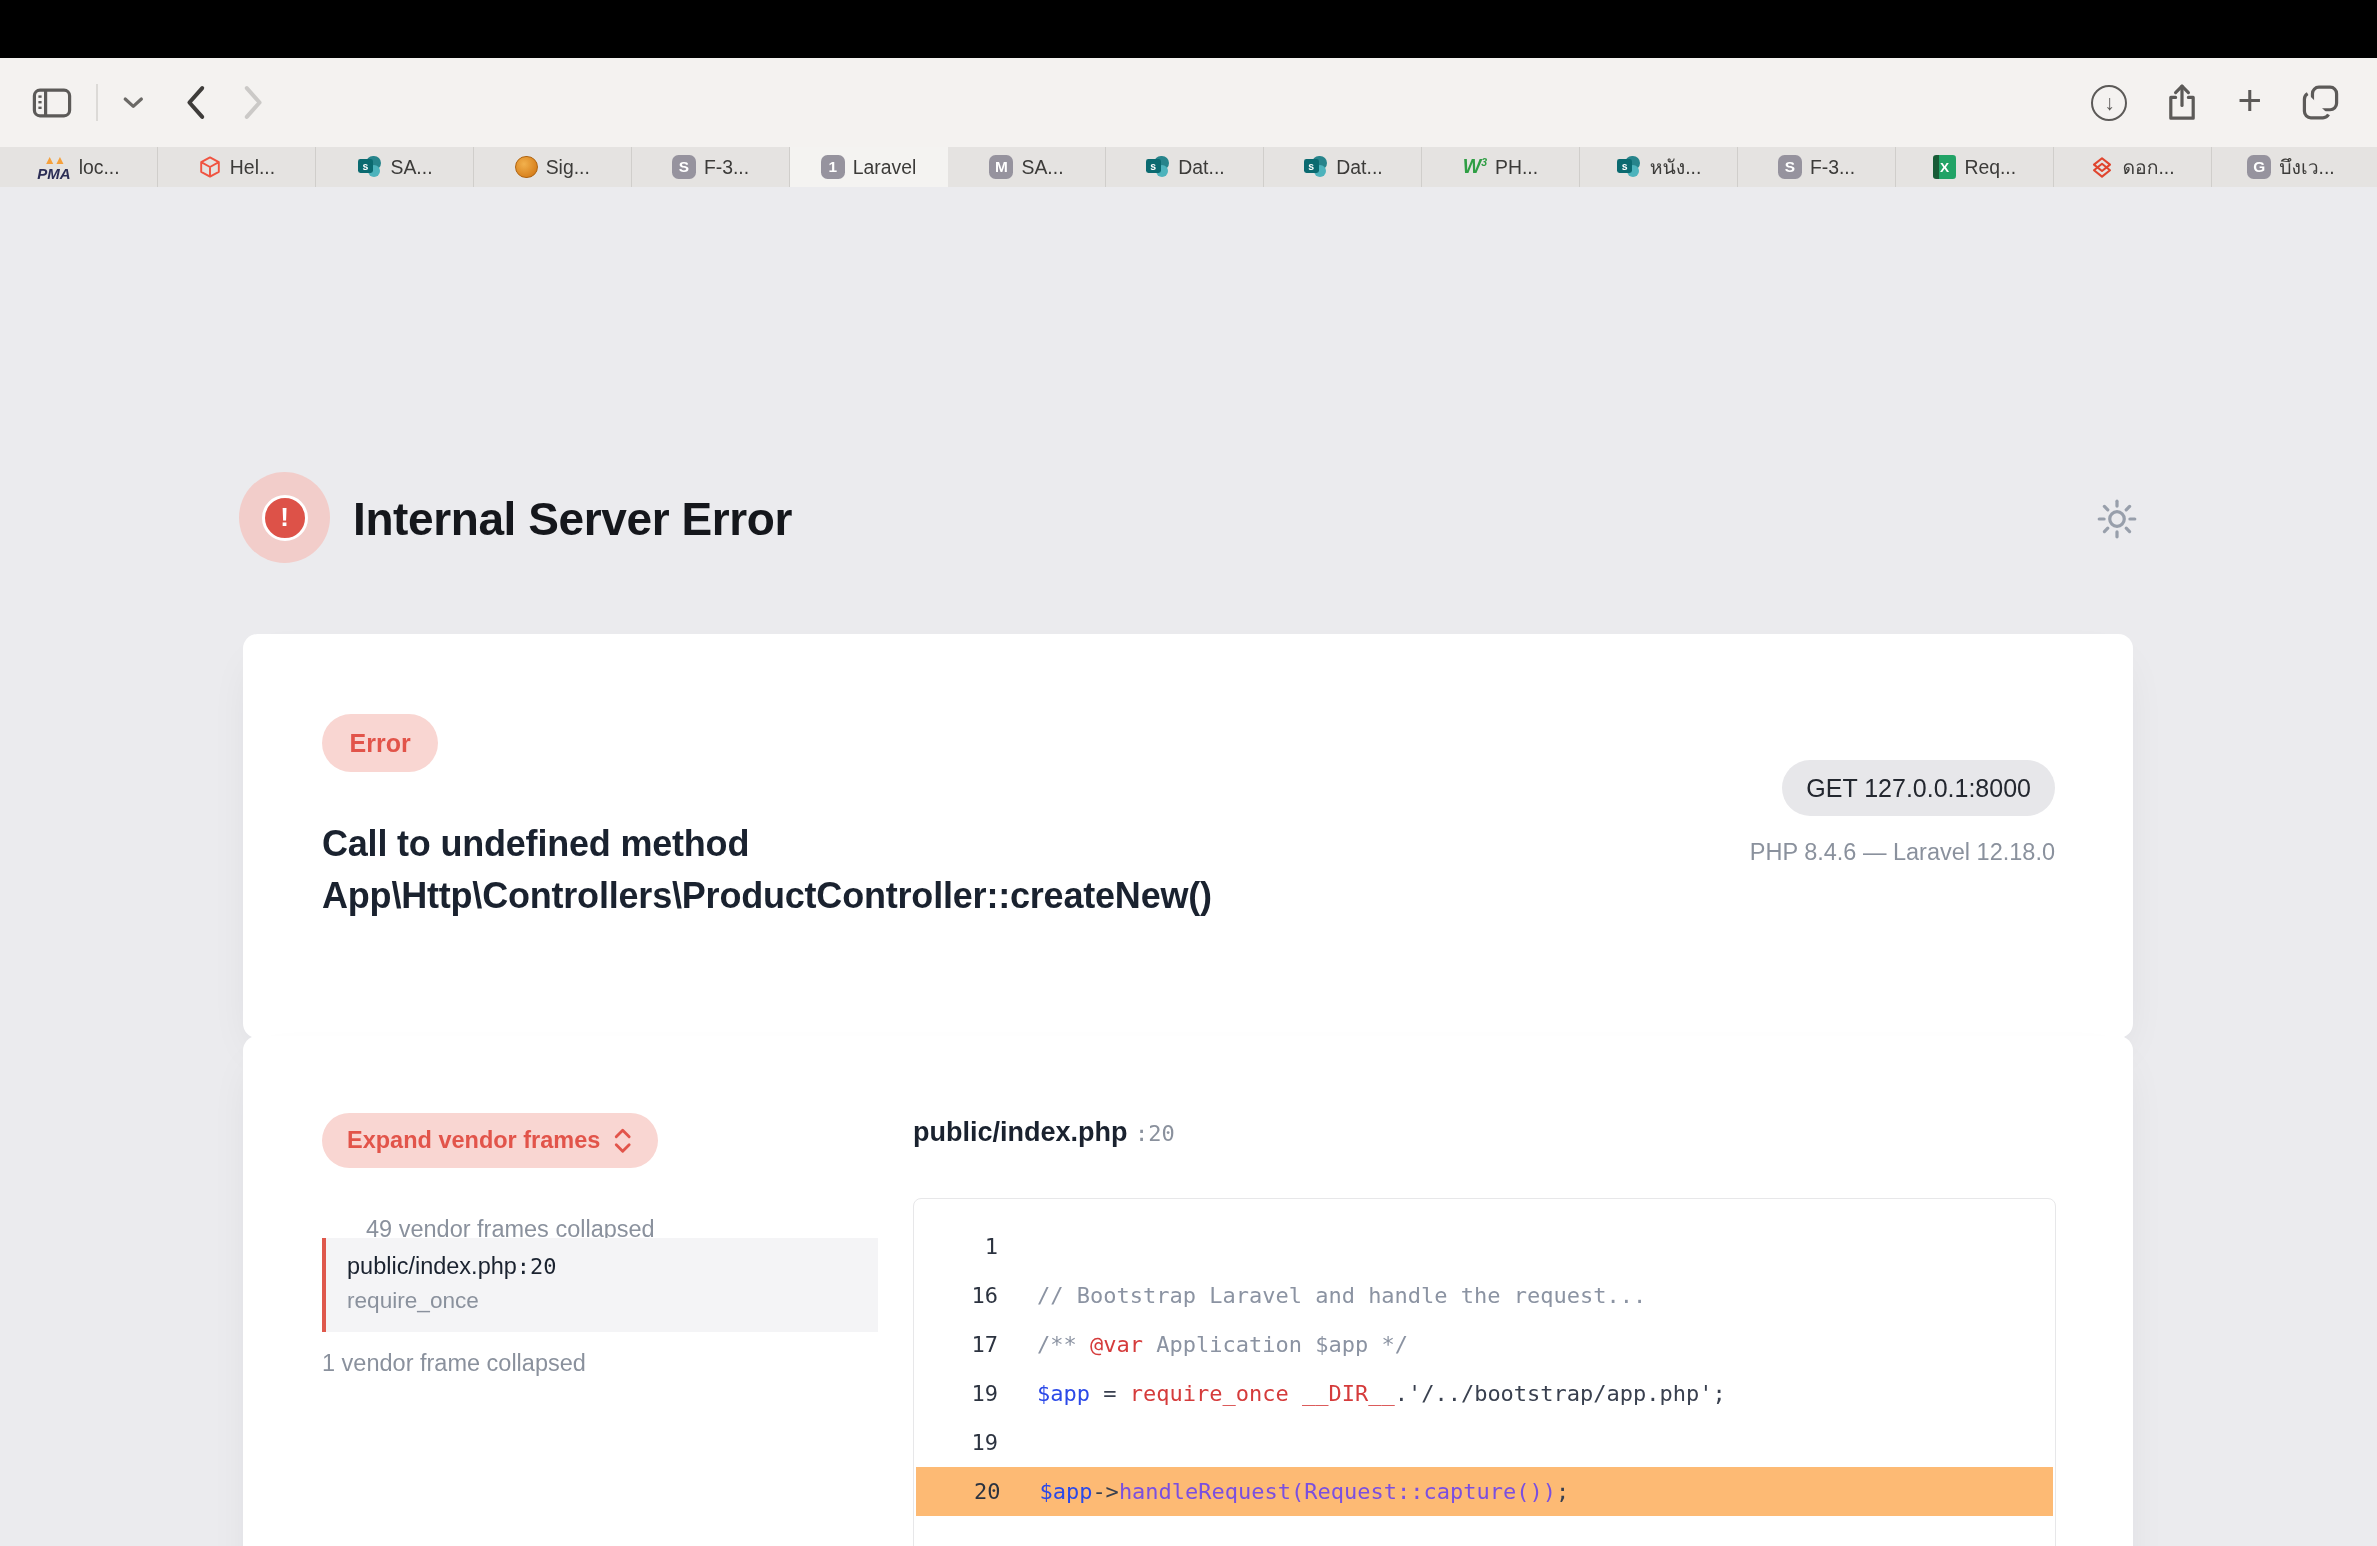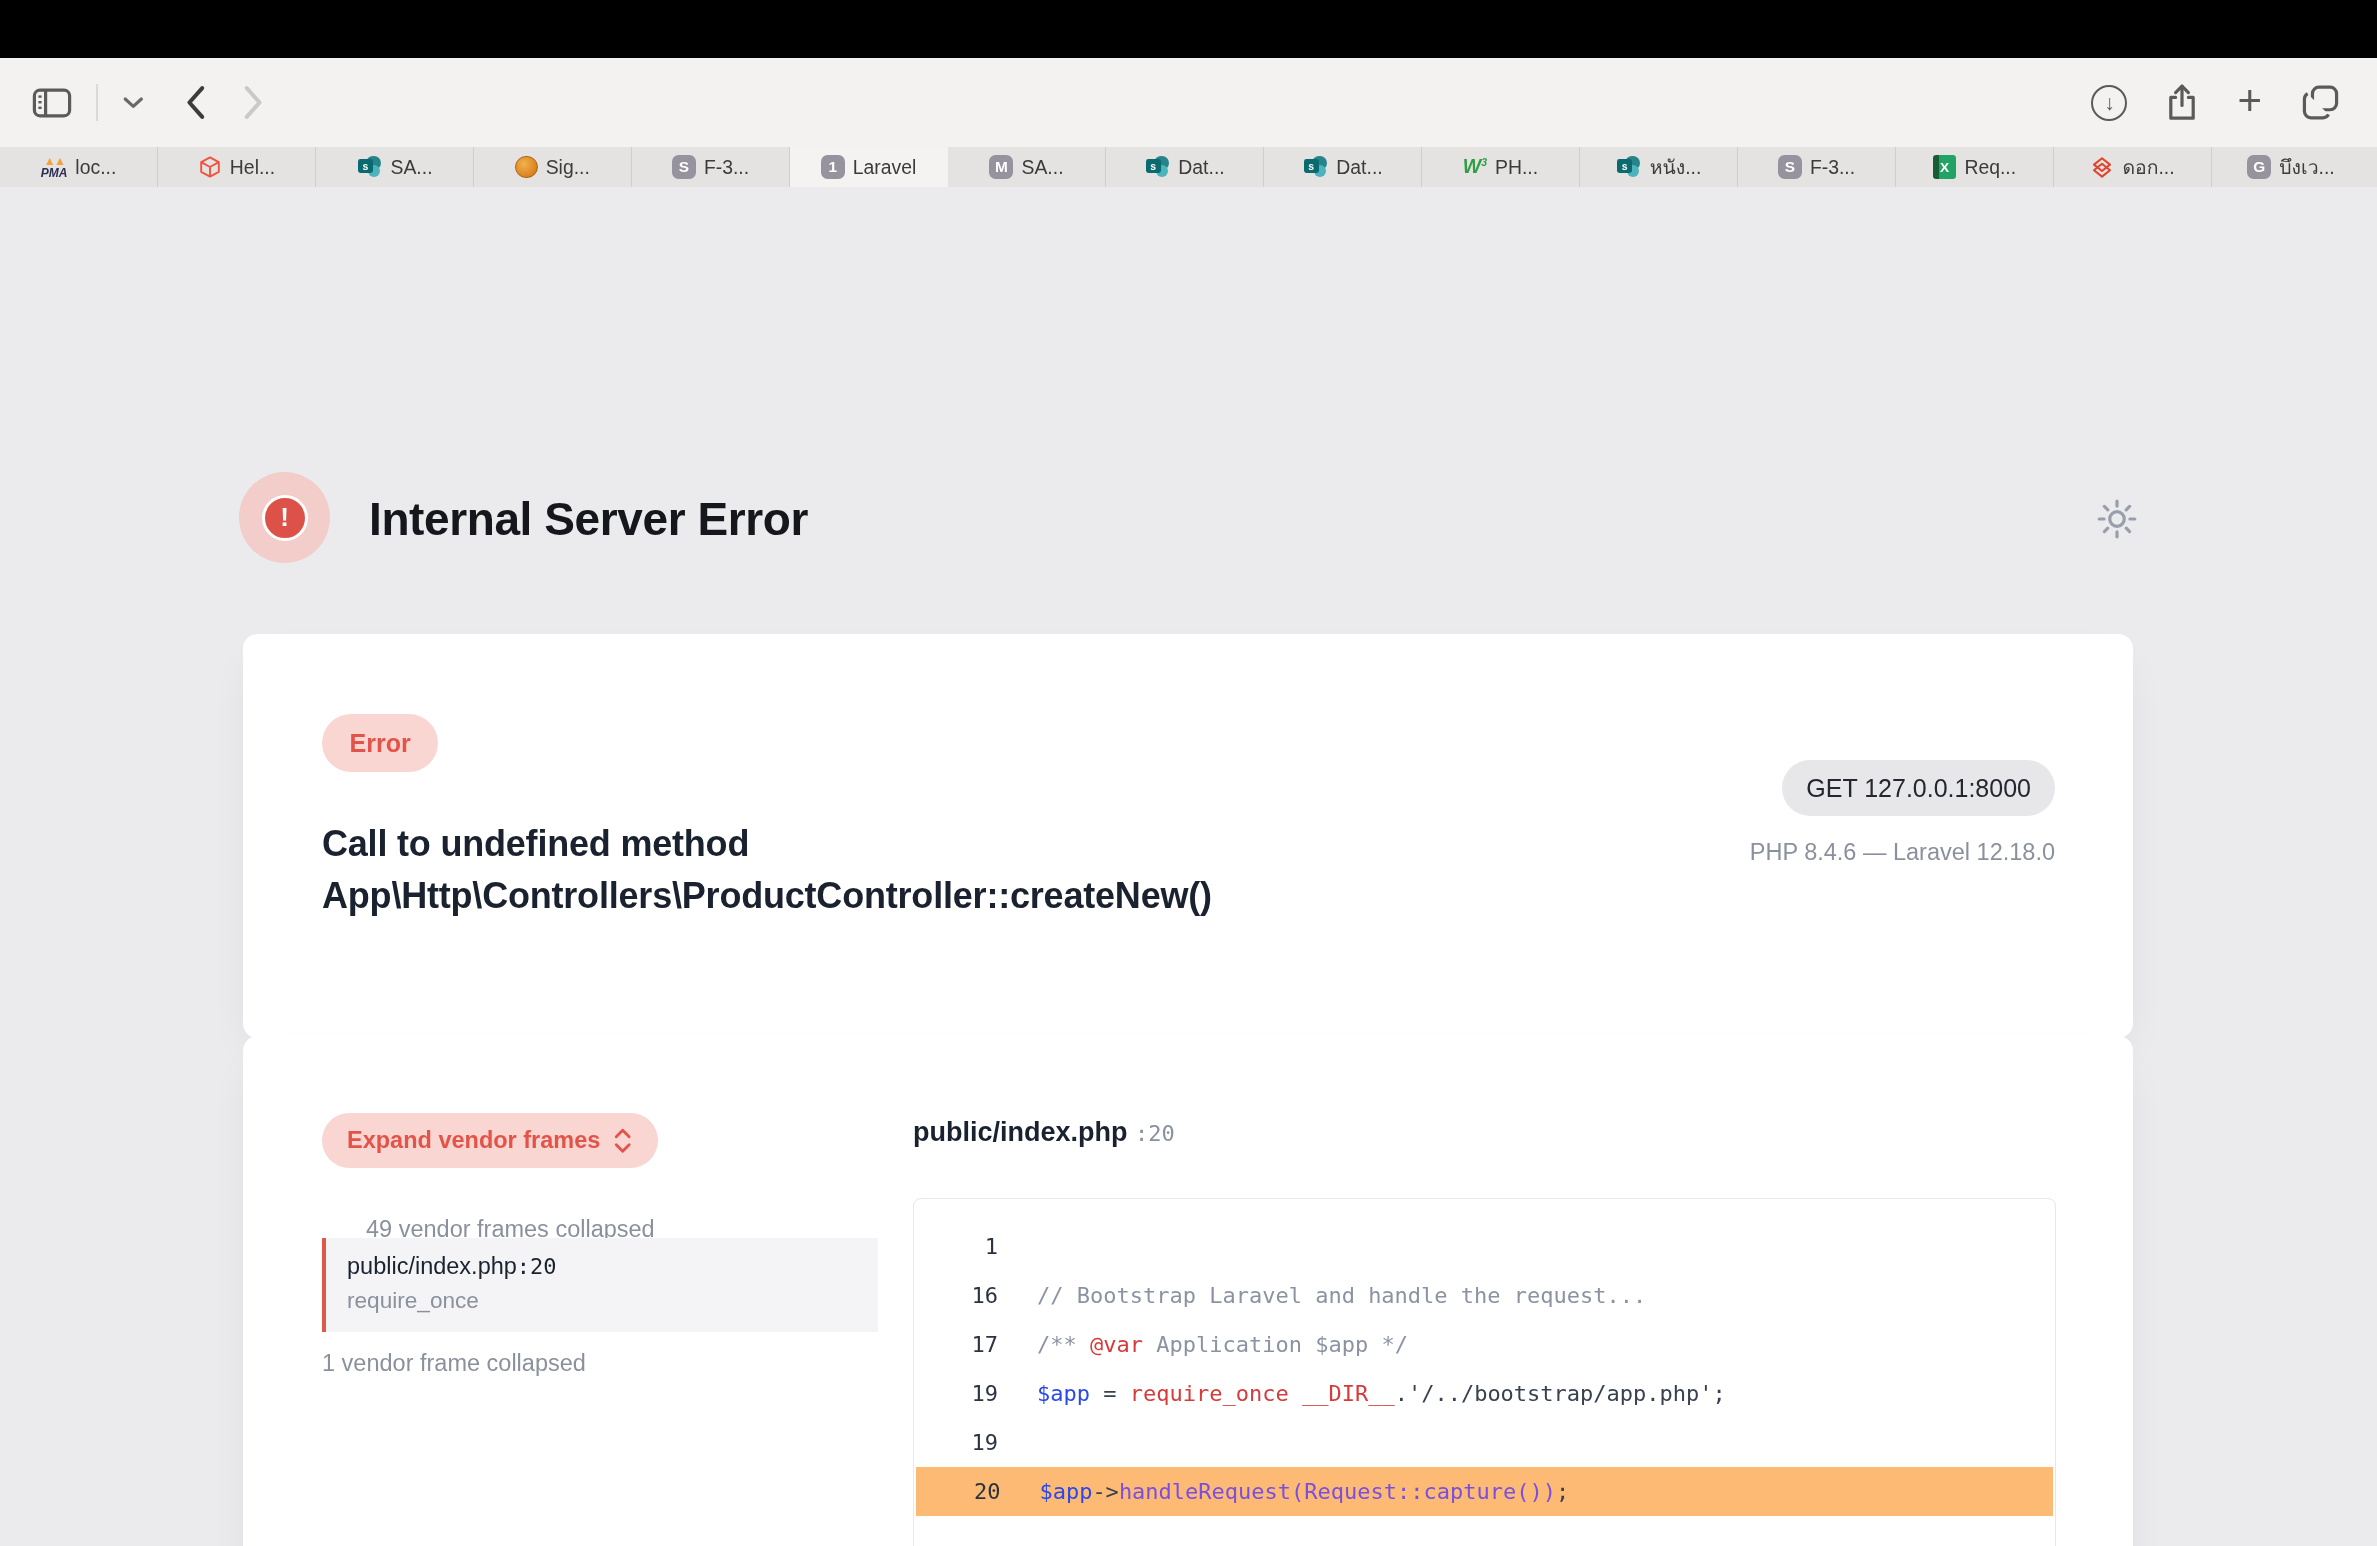--- a/index.html
+++ b/index.html
@@ -32,38 +32,38 @@
   .tabbar { position:absolute; top:147px; left:0; width:100%; height:40px; display:flex; background:#e5e3e1; }
   .tab { flex:0 0 158px; display:flex; align-items:center; justify-content:center; gap:8px;
          font-size:19.4px; color:#3c3b39; border-right:0.8px solid #d0cecb; overflow:hidden; white-space:nowrap; }
   .tab:last-child { border-right:none; }
   .tab.active { background:#f4f3f1; border-right-color:transparent; }
   .fav { flex:none; display:flex; align-items:center; justify-content:center; }
   .fav-letter { width:24px; height:24px; background:#96939e; border-radius:6.5px; color:#fff; font-weight:700;
                 font-size:15.4px; display:flex; align-items:center; justify-content:center; }
   .fav-pma { display:flex; flex-direction:column; align-items:center; line-height:1; }
   .fav-pma .pk { color:#f5a03c; font-size:12px; letter-spacing:-1.6px; }
-  .fav-pma .pt { color:#2c2e55; font-size:12px; font-weight:700; font-style:italic; }
+  .fav-pma .pt { color:#2c2e55; font-size:15px; font-weight:700; font-style:italic; }
   .fav-sp { position:relative; width:26px; height:26px; }
   .fav-sp .c1 { position:absolute; left:9.7px; top:1.6px; width:14.6px; height:14.6px; border-radius:50%; background:#27848b; }
   .fav-sp .c2 { position:absolute; left:11.3px; top:11.3px; width:12px; height:12px; border-radius:50%; background:#4db3bc; }
   .fav-sp .sq { position:absolute; left:1.6px; top:4.9px; width:14.6px; height:14.6px; background:#0b6a70; border-radius:2.4px;
                 color:#fff; font-size:10.5px; font-weight:700; display:flex; align-items:center; justify-content:center; }
   .fav-orange { width:22.6px; height:22.6px; border-radius:50%; background:radial-gradient(circle at 38% 35%, #f2b14d, #d9831f 70%, #b9660e); border:0.8px solid #b06410; }
   .fav-w3 { color:#2f9e44; font-weight:700; font-size:19.4px; line-height:1;font-style:italic; }
   .fav-w3 sup { font-size:10.5px; }
   .fav-excel { width:23.5px; height:23.5px; border-radius:3.2px; background:linear-gradient(90deg,#185c37 0 28%,#21a366 28%);
                color:#fff; font-size:13.7px; font-weight:700; display:flex; align-items:center; justify-content:center; }
 
   
   .content { position:absolute; top:187px; left:0; width:100%; height:1359px; background:#ebebee; }
   .alert-badge { position:absolute; left:239px; top:285px; width:91px; height:91px; border-radius:50%; background:#f2cdca; }
   .alert-inner { position:absolute; left:22.6px; top:22.6px; width:46px; height:46px; border-radius:50%; background:#dd5248;
                  border:3.2px solid #fff; color:#fff; font-size:26px; font-weight:700; display:flex; align-items:center; justify-content:center; }
-  .page-title { position:absolute; left:353px; top:305px; font-size:46px; font-weight:700; color:#15171c; letter-spacing:-0.4px;margin-left:16px; }
+  .page-title { position:absolute; left:353px; top:305px; font-size:46px; font-weight:700; color:#15171c; letter-spacing:-0.4px; }
   .theme-toggle { position:absolute; left:2096px; top:311px; width:42px; height:42px; color:#989fab; display:flex; align-items:center; justify-content:center; }
 
   .card { position:absolute; left:243px; width:1890px; background:#fff; border-radius:14.6px; box-shadow:0 21px 44px -14.6px rgba(24,32,46,.10); }
   .card-error { top:447px; height:404px;padding-left:16px; }
   .error-pill { position:absolute; left:79px; top:80px; padding:14.6px 27.5px; background:#f9d6d2; color:#e2544a;
                 border-radius:34px; font-size:25px; font-weight:600; }
   .headline { position:absolute; left:79px; top:184px; font-size:36px; font-weight:600; color:#1a222f; line-height:52px; letter-spacing:-0.2px; }
   .request-pill { position:absolute; right:78px; top:126px; background:#e7e7ea; border-radius:808px; padding:13.7px 24px;
                   font-size:25px; color:#23272f; }
   .versions { position:absolute; right:78px; top:205px; font-size:23.5px; color:#8a919d; }

